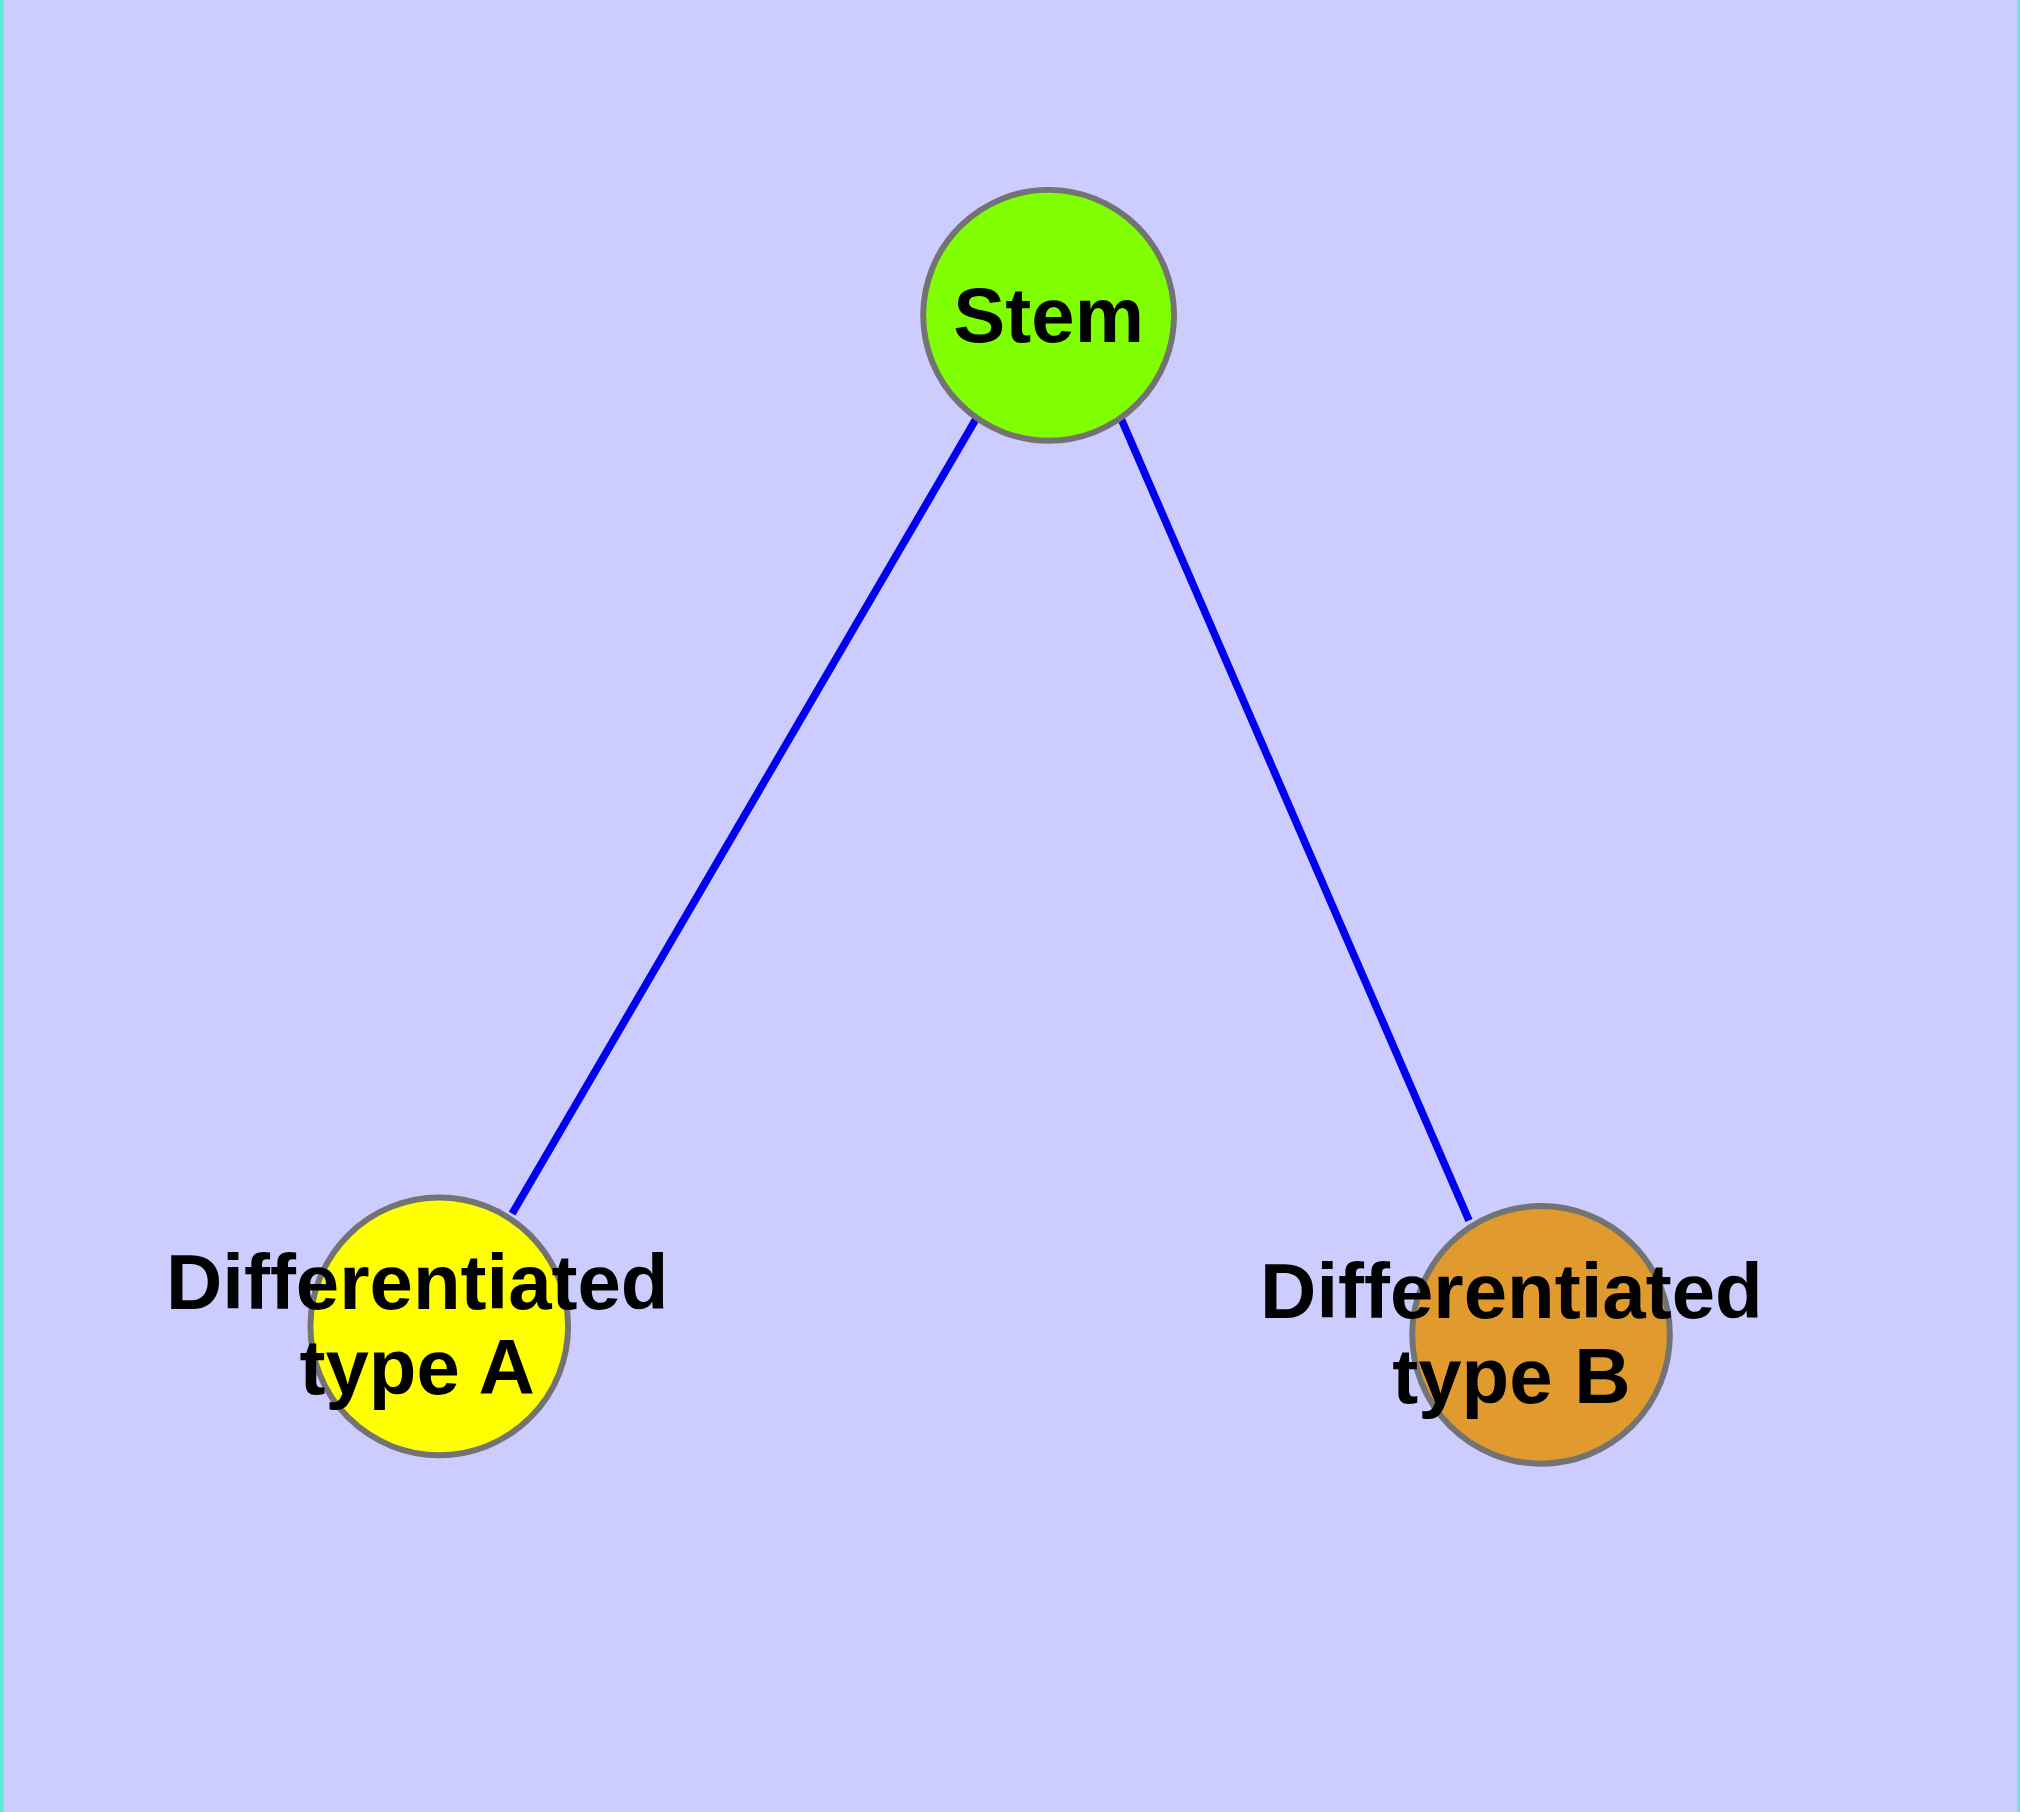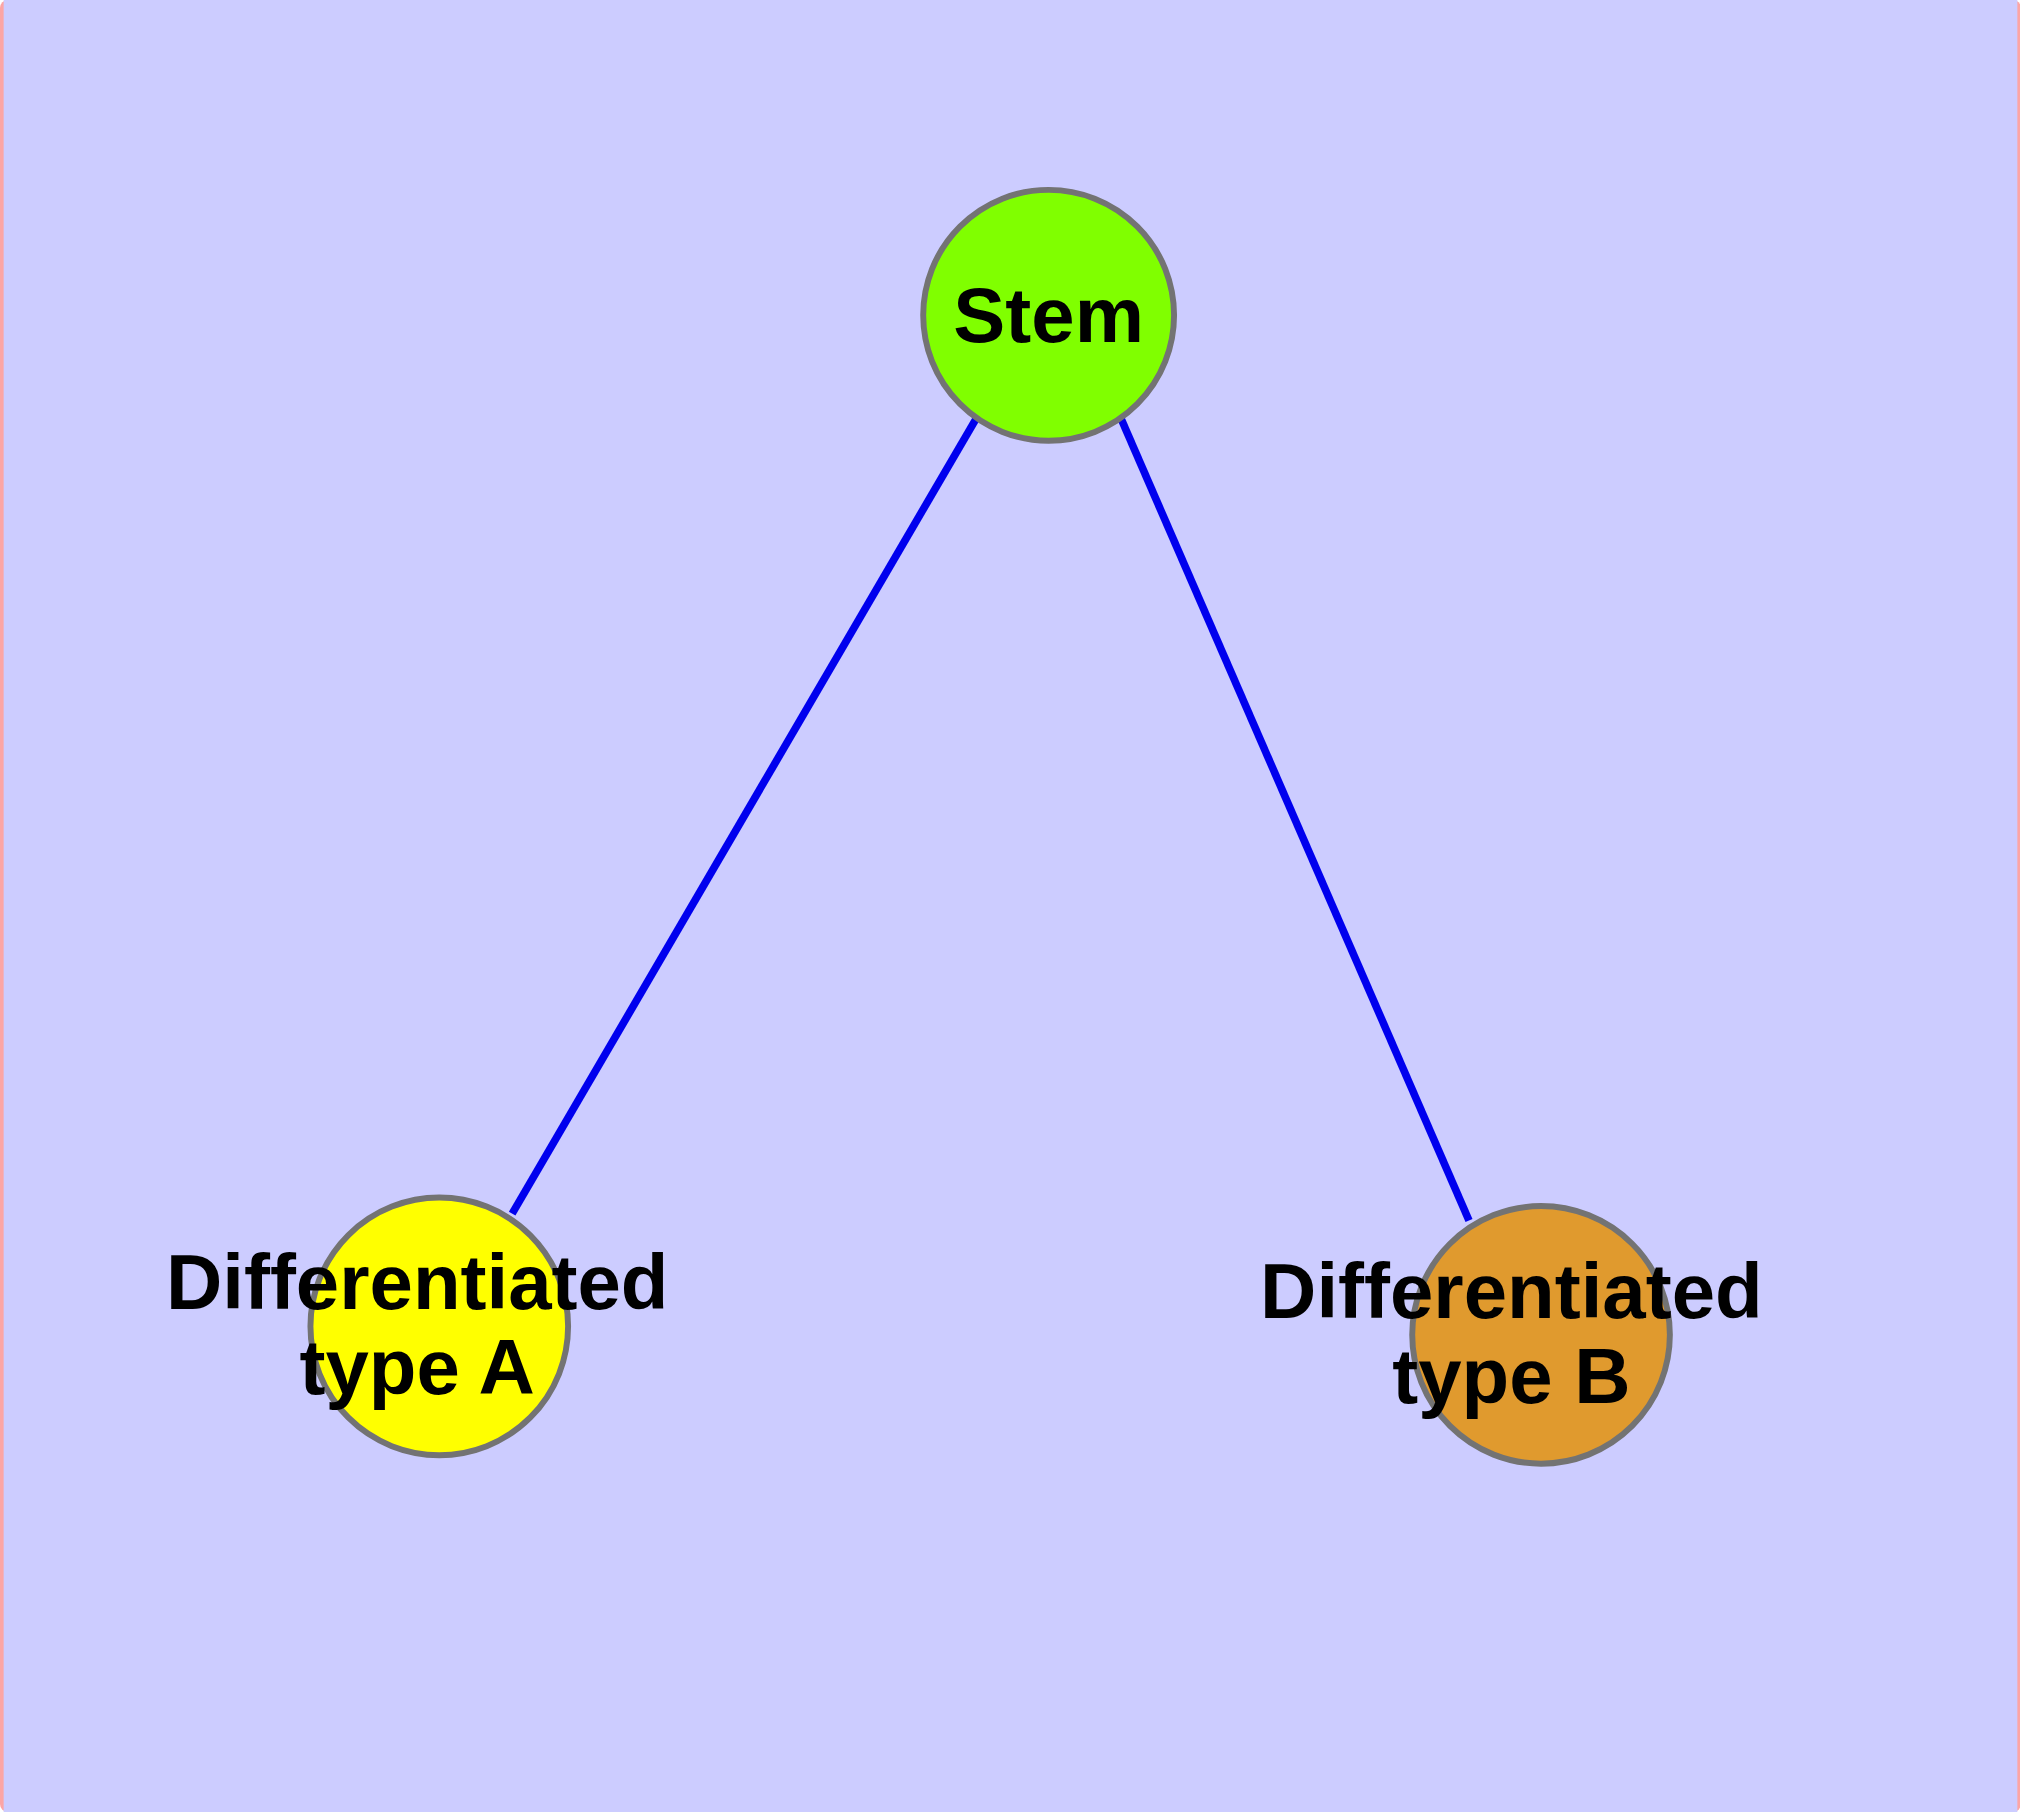--- a/index.html
+++ b/index.html
@@ -33,21 +33,21 @@
     font-weight: bold;
     fill: #000000;
     dominant-baseline: auto;
     text-anchor: middle;
     white-space: pre;
   }
 </style>
 </head>
 <body style="width: 2021px; height: 1812px;">
 
-<div id="canvas" style="width: 2021px; height: 1812px; background: #fca5a5; border-radius: 8px;">
+<div id="canvas" style="width: 2021px; height: 1812px; background: #5eead4;">
   <svg id="graph-svg" viewBox="0 0 2384 2138">
 
     <rect id="bg-plate" x="4" y="0" width="2376" height="2138" fill="#ccccff"></rect>
 
     <g id="edges-layer">
         <line x1="1152" y1="493" x2="604" y2="1432" stroke="#0000ee" stroke-width="9" stroke-linecap="butt"></line>
         <line x1="1322" y1="493" x2="1733" y2="1440" stroke="#0000ee" stroke-width="9" stroke-linecap="butt"></line>
       </g>
 
     <g id="nodes-layer">

